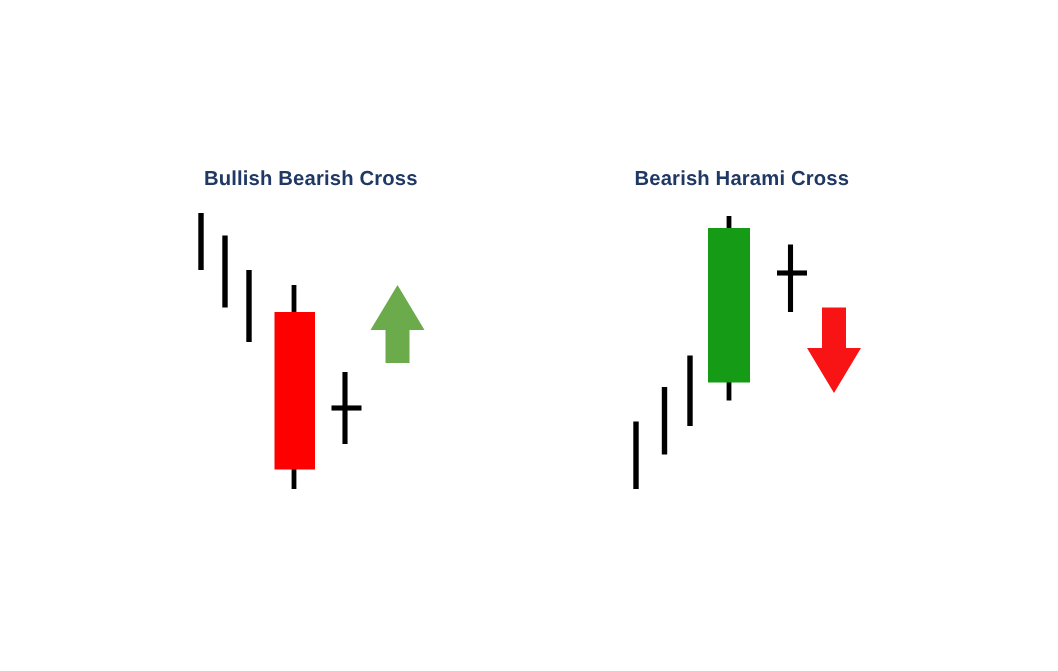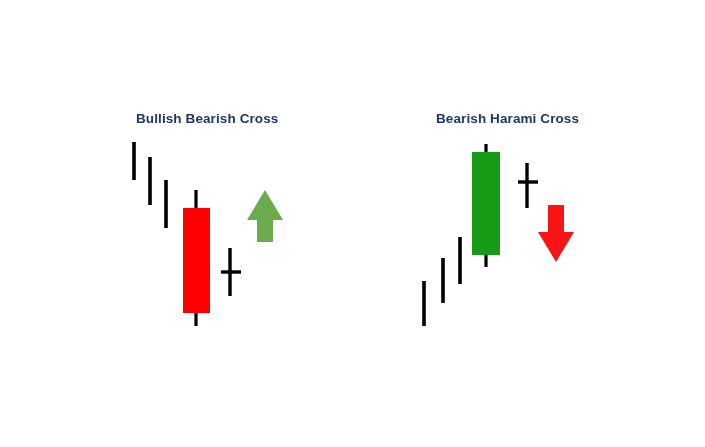--- a/index.html
+++ b/index.html
@@ -23,21 +23,21 @@
   }
   .pattern-title {
     position: absolute;
     font-size: 13.5px;
     font-weight: 600;
     color: #1f3864;
     white-space: nowrap;
     letter-spacing: 0.1px;
   }
   #title-bullish { left: 136px; top: 111px; }
-  #title-bearish { left: 436px; top: 111px; }
+  #title-bearish { left: 423px; top: 111px; }
 
   .chart-svg {
     position: absolute;
     left: 0;
     top: 0;
   }
 </style>
 </head>
 <body>
 

